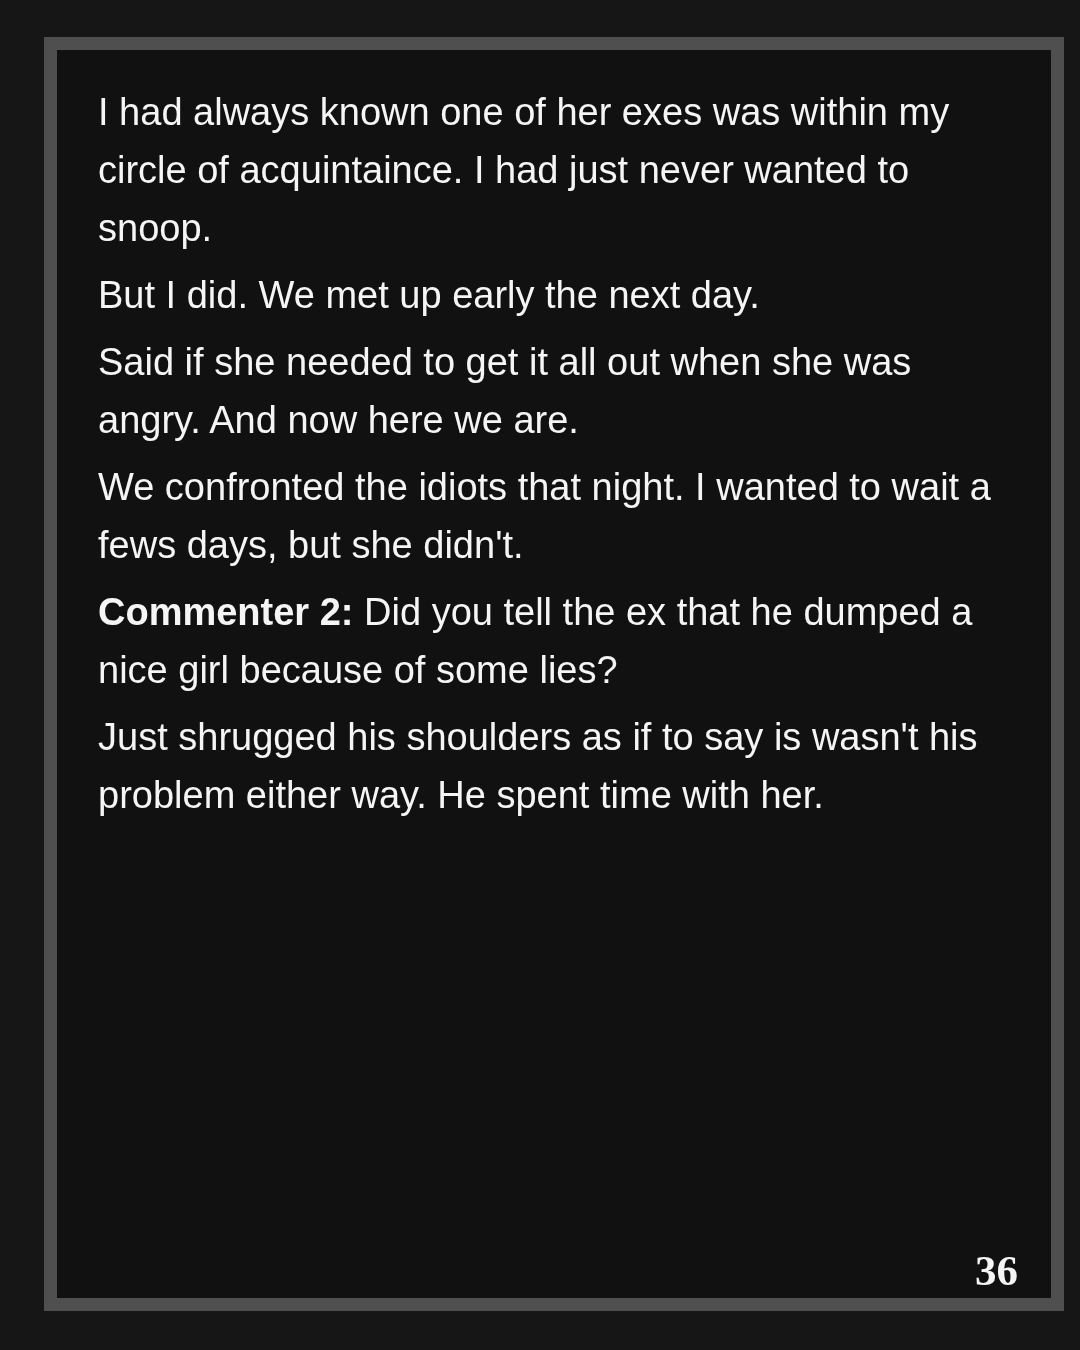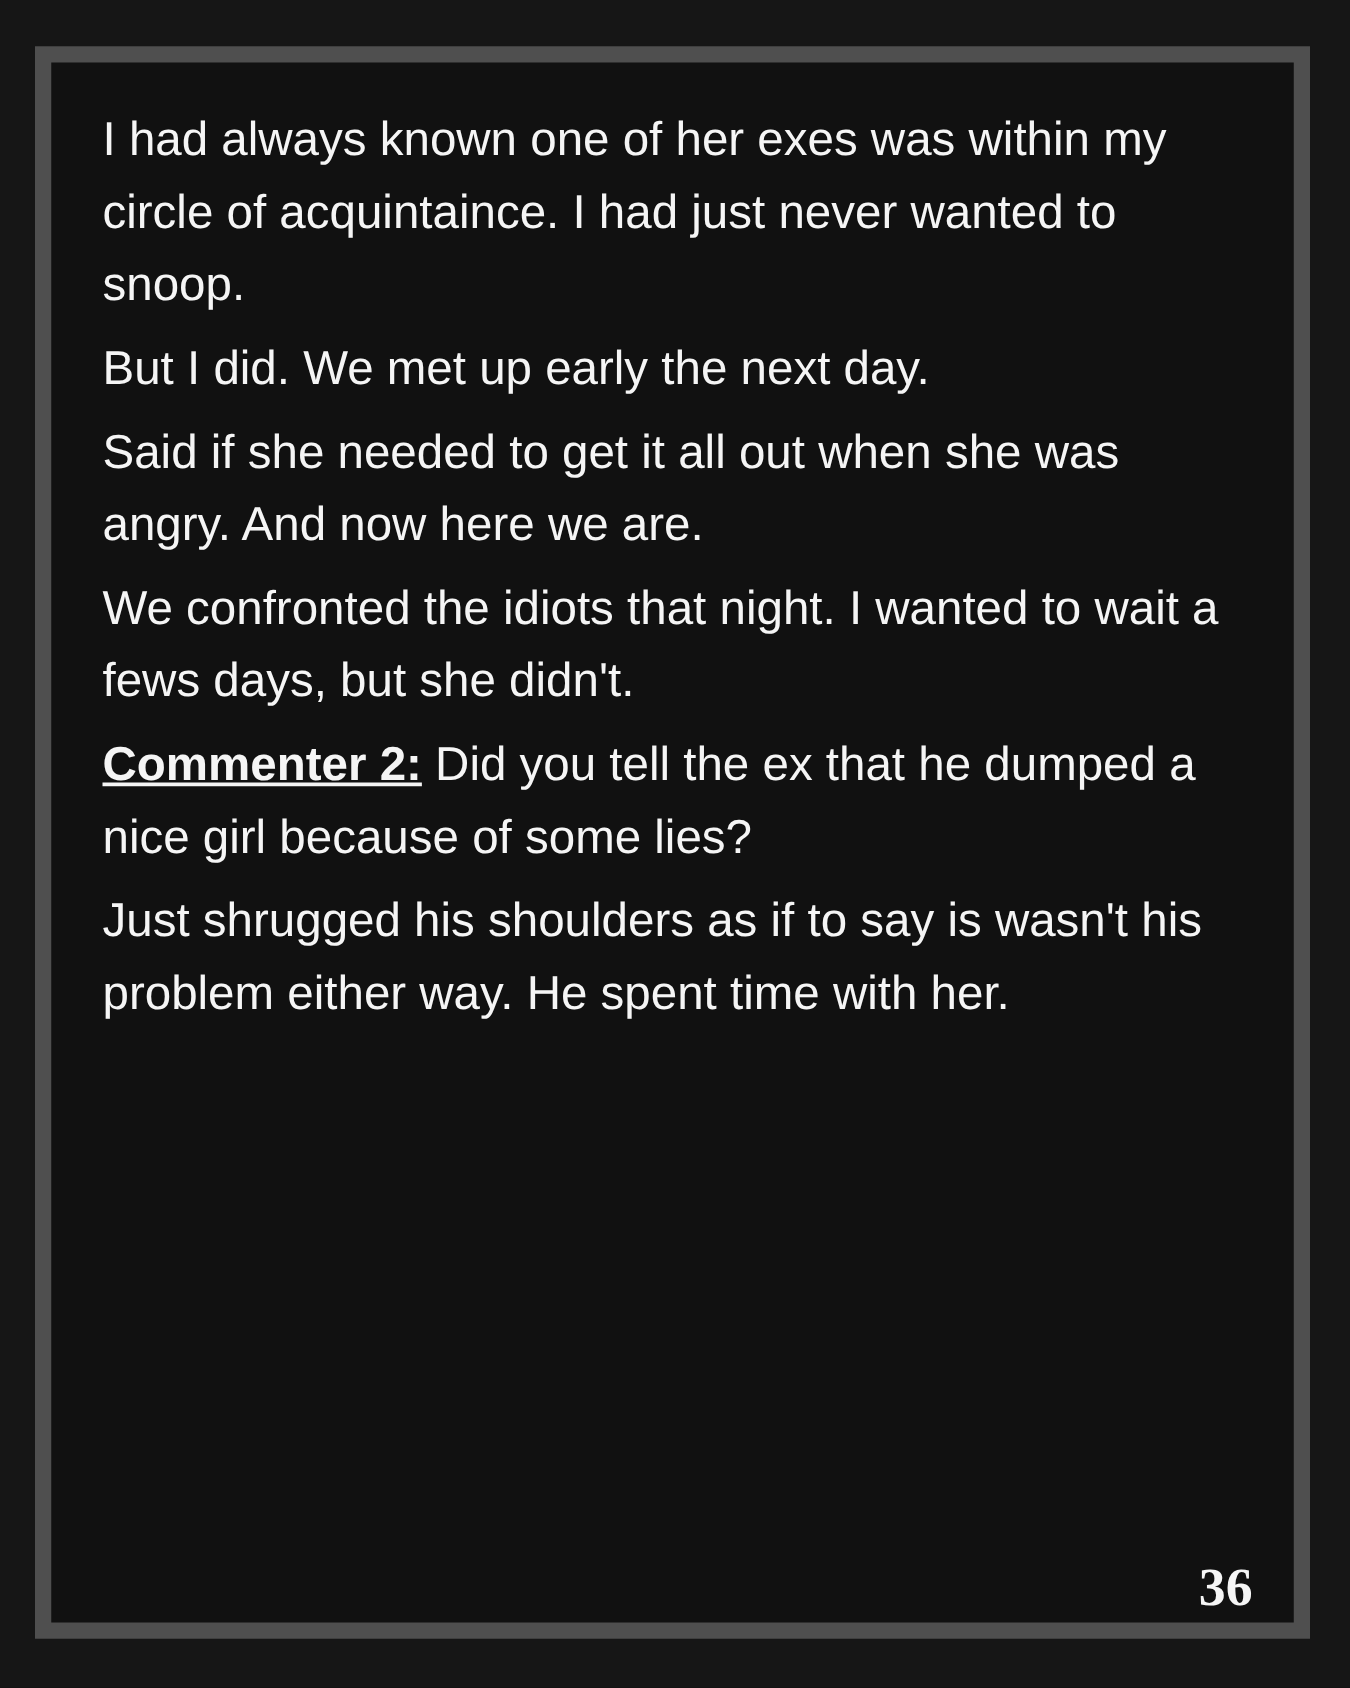--- a/index.html
+++ b/index.html
@@ -8,21 +8,21 @@
   }
   body {
     width: 1080px;
     height: 1350px;
     position: relative;
     background: var(--outer-bg, #161616);
     overflow: hidden;
   }
   .frame {
     position: absolute;
-    left: 28px;
+    left: 44px;
     top: 37px;
     width: 1020px;
     height: 1274px;
     box-sizing: border-box;
     border: 13px solid var(--border-color, #4f4f4f);
     background: var(--inner-bg, #111111);
     overflow: hidden;
   }
   .content {
     padding: 33px 42px 0 41px;
@@ -31,21 +31,20 @@
     line-height: 58px;
     font-weight: 400;
     color: var(--text-color, #f5f5f5);
   }
   .content p {
     margin: 0 0 9px 0;
     white-space: pre-line;
   }
   .content p b {
     font-weight: 700;
-    text-decoration: underline;
   }
   .page-number {
     position: absolute;
     right: 33px;
     bottom: 6px;
     font-family: Liberation Serif, serif;
     font-size: 43px;
     line-height: 43px;
     font-weight: 700;
     color: var(--text-color, #f5f5f5);

